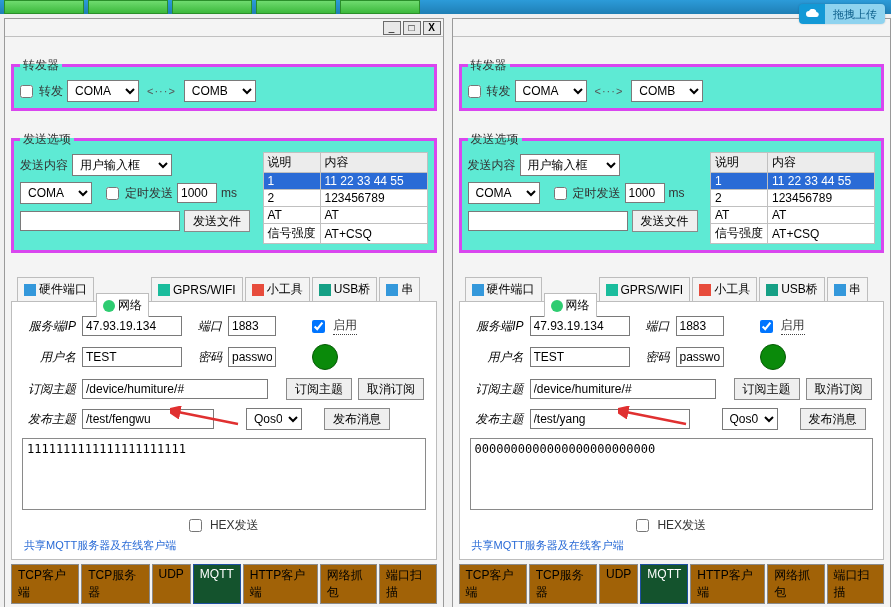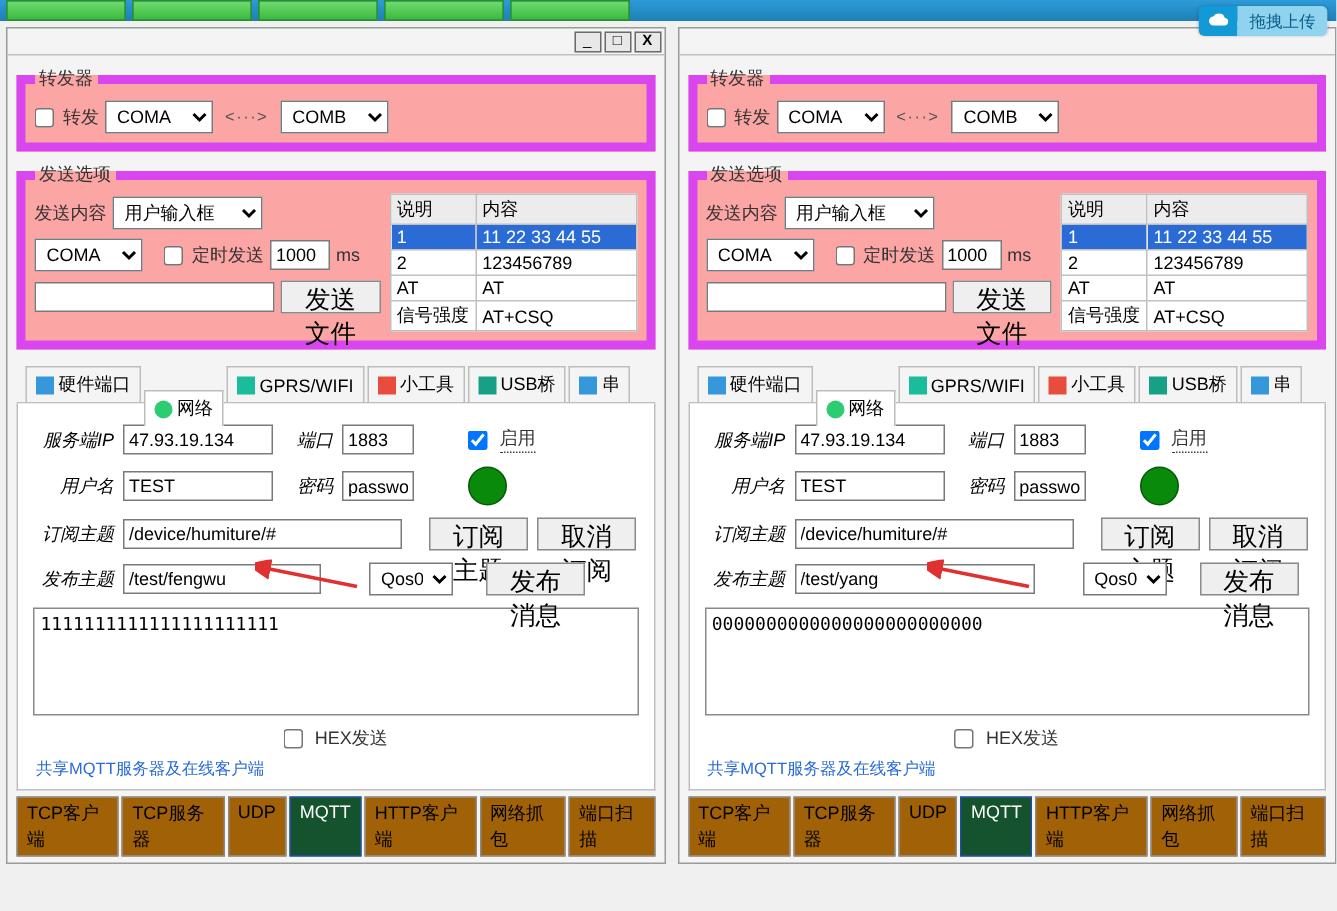--- a/index.html
+++ b/index.html
@@ -79,24 +79,24 @@
     height: 14px;
     border: 1px solid #6b6b6b;
     background: #e8e8e8;
     font-size: 10px;
     line-height: 12px;
     text-align: center;
     cursor: pointer;
   }
   .winbtn.close { font-weight: bold; }
   fieldset.groupbox {
-    border: 6px solid #d946ef;
-    margin: 7px 6px;
+    border: 3px solid #d946ef;
+    margin: 20px 6px;
     padding: 4px 6px 6px;
-    background: #fca5a5;
+    background: #5eead4;
   }
   fieldset.groupbox > legend {
     font-size: 12px;
     padding: 0 3px;
     color: #333;
   }
   .row { display: flex; align-items: center; gap: 4px; margin-top: 2px; }
   label.inline { font-size: 12px; color: #333; }
   input[type=text], input[type=password], select {
     font-size: 12px;
@@ -107,21 +107,21 @@
   }
   select { height: 22px; background: #fff; }
   .arrow-both {
     font-size: 11px;
     color: #555;
     padding: 0 4px;
     letter-spacing: 1px;
   }
   input[type=checkbox] { margin: 0 2px 0 0; }
   button.btn {
-    font-size: 17px;
+    font-size: 12px;
     background: #efefef;
     border: 1px solid #8a8a8a;
     padding: 0 8px;
     height: 22px;
     cursor: pointer;
   }
   .send-grid {
     display: flex;
     gap: 6px;
   }

